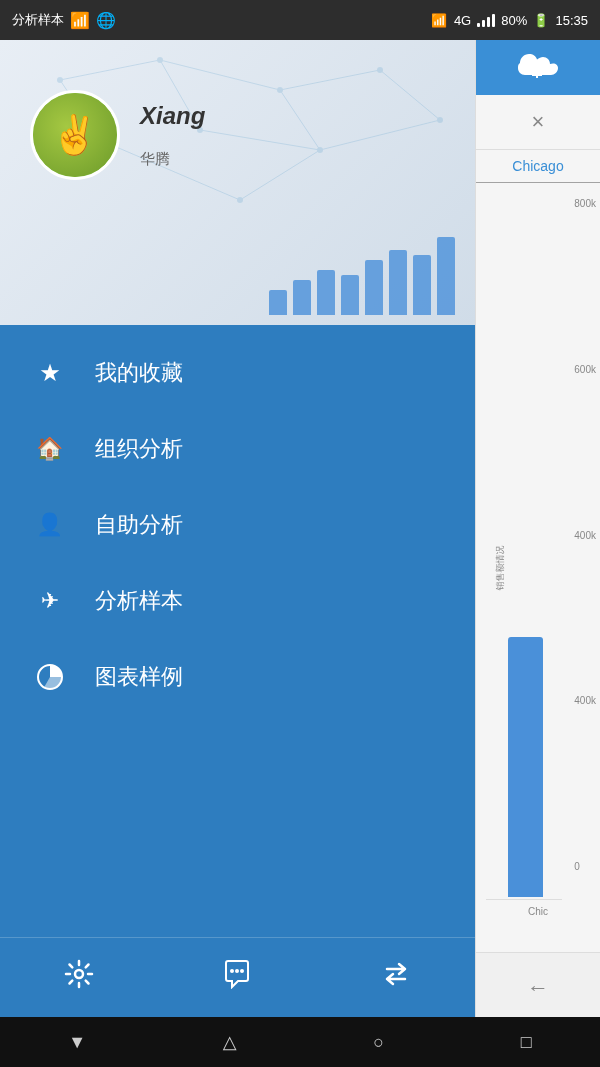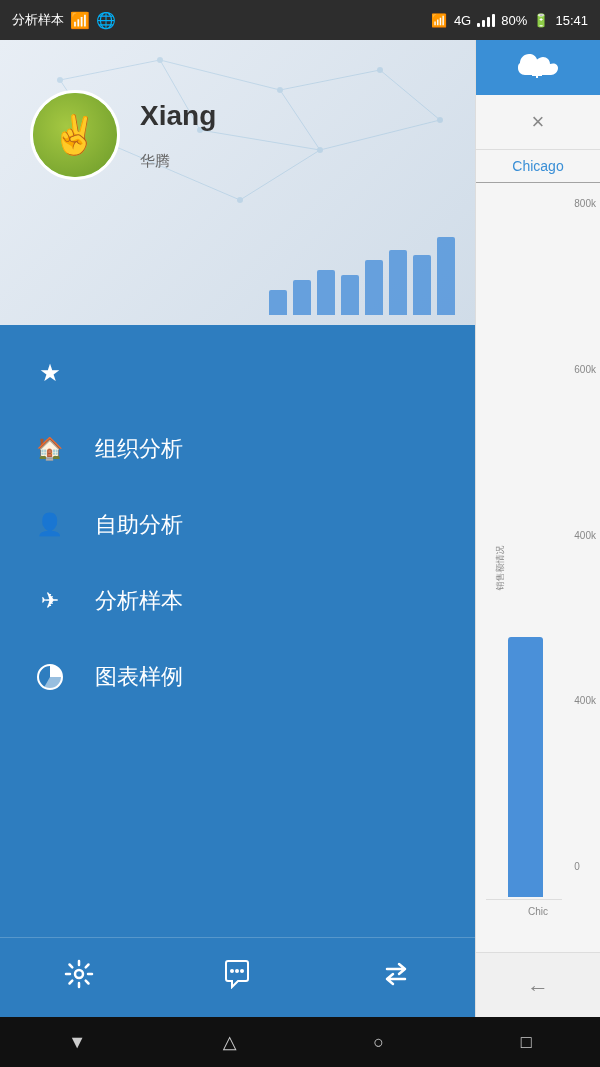--- a/index.html
+++ b/index.html
@@ -66,23 +66,24 @@
       height: 84px;
       border-radius: 50%;
       background: radial-gradient(circle at 40% 40%, #a5c842, #6b9a2a);
       display: flex;
       align-items: center;
       justify-content: center;
       font-size: 32px;
     }
     .user-info { }
     .user-name {
-      font-size: 28px;
+      font-size: 24px;
       font-weight: bold;
       color: #333;
+      font-style: italic;
     }
     .user-subtitle {
       font-size: 15px;
       color: #666;
       margin-top: 20px;
     }
 
     
     .header-chart {
       position: absolute;
@@ -256,21 +257,21 @@
     <span>📶</span>
     <span>4G</span>
     <div class="signal-bars">
       <div class="signal-bar" style="height:4px;"></div>
       <div class="signal-bar" style="height:7px;"></div>
       <div class="signal-bar" style="height:10px;"></div>
       <div class="signal-bar" style="height:13px;"></div>
     </div>
     <span>80%</span>
     <span>🔋</span>
-    <span>15:41</span>
+    <span>15:35</span>
   </div>
 </div>
 
 <div class="content-panels">
 
   <div class="left-flex">
 
     <div class="header-area">
       <svg class="network-svg" viewBox="0 0 475 285">
         <circle cx="60" cy="40" r="3" fill="#7ab0d4"></circle>
@@ -315,20 +316,21 @@
         <div class="chart-bar" style="height:55px;"></div>
         <div class="chart-bar" style="height:65px;"></div>
         <div class="chart-bar" style="height:60px;"></div>
         <div class="chart-bar" style="height:78px;"></div>
       </div>
     </div>
 
     <div class="nav-area">
       <div class="nav-item">
         <div class="nav-icon">★</div>
+        <span class="nav-label">我的收藏</span>
       </div>
       <div class="nav-item">
         <div class="nav-icon" style="font-size:22px;">🏠</div>
         <span class="nav-label">组织分析</span>
       </div>
       <div class="nav-item">
         <div class="nav-icon" style="font-size:22px;">👤</div>
         <span class="nav-label">自助分析</span>
       </div>
       <div class="nav-item">

